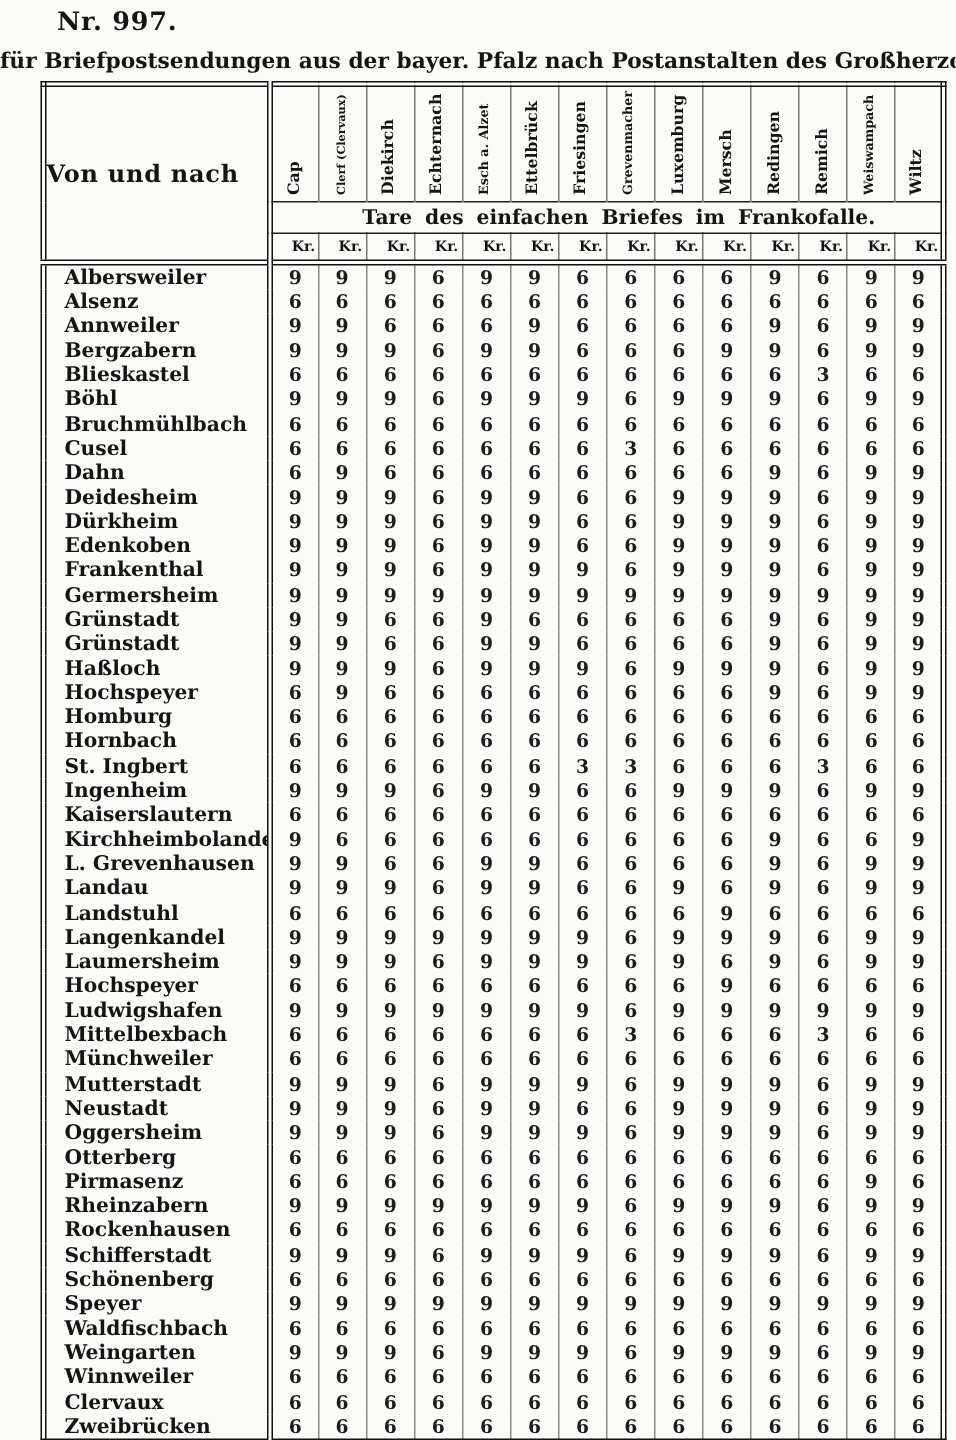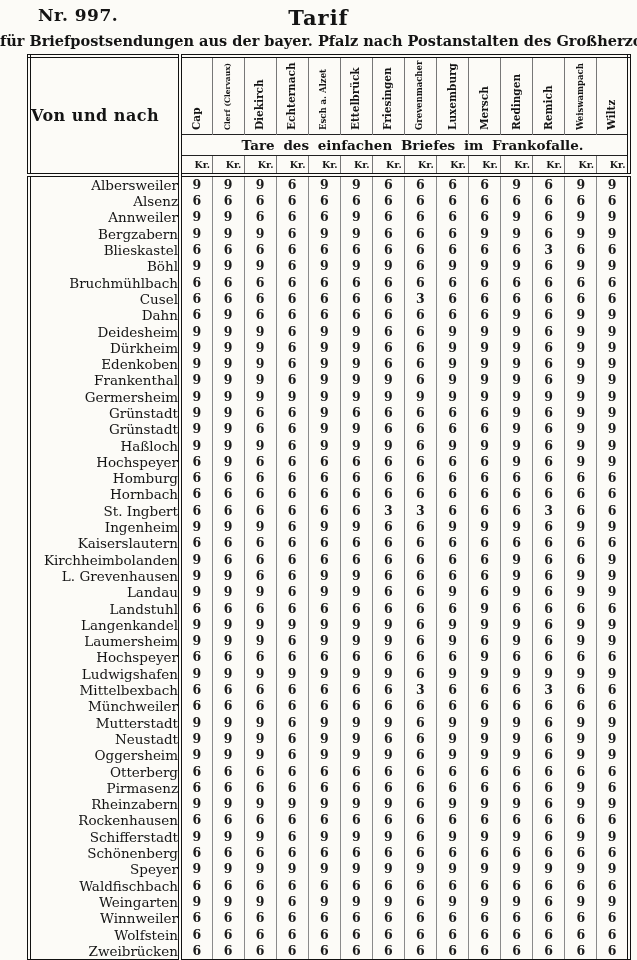--- a/index.html
+++ b/index.html
@@ -69,43 +69,42 @@
     padding-left:16px;
   }
   tr.units th{
     height:17px;
     border-left:1px solid #777;
     font-size:9.5px;font-weight:bold;
     text-align:center;
     padding-left:11px;
   }
   tbody th.place{
-    text-align:right;
+    text-align:left;
     padding-left:12px;
     font-size:13.5px;
-    font-weight:normal;
+    font-weight:bold;
     white-space:nowrap;
     overflow:hidden;
     border-right:4px double #111;
   }
   tbody td.val{
     border-left:1px solid #8a8a8a;
     text-align:center;
     font-size:12.5px;
     font-weight:bold;
     color:#1c1c1c;
   }
   tbody tr{height:16.3px;line-height:16px;}
 </style>
 </head>
 <body>
 
 <div class="doc-header">
   <span class="doc-number">Nr. 997.</span>
-  <h1 class="doc-title">Tarif</h1>
 </div>
 <p class="doc-subtitle"><span>für Briefpostsendungen aus der bayer. Pfalz nach Postanstalten des Großherzogthums </span></p>
 
 <table class="tariff">
   <thead>
     <tr id="col-row">
       <th class="corner" rowspan="3">Von und nach</th>
     <th class="col-h">
           <span class="rot">Cap</span>
         </th>
@@ -946,21 +945,21 @@
         <td class="val">6</td>
         <td class="val">6</td>
         <td class="val">6</td>
         <td class="val">6</td>
         <td class="val">6</td>
         <td class="val">6</td>
         <td class="val">6</td>
         <td class="val">6</td>
       </tr>
       <tr>
-        <th class="place">Wolfstein</th>
+        <th class="place">Clervaux</th>
         <td class="val">6</td>
         <td class="val">6</td>
         <td class="val">6</td>
         <td class="val">6</td>
         <td class="val">6</td>
         <td class="val">6</td>
         <td class="val">6</td>
         <td class="val">6</td>
         <td class="val">6</td>
         <td class="val">6</td>

